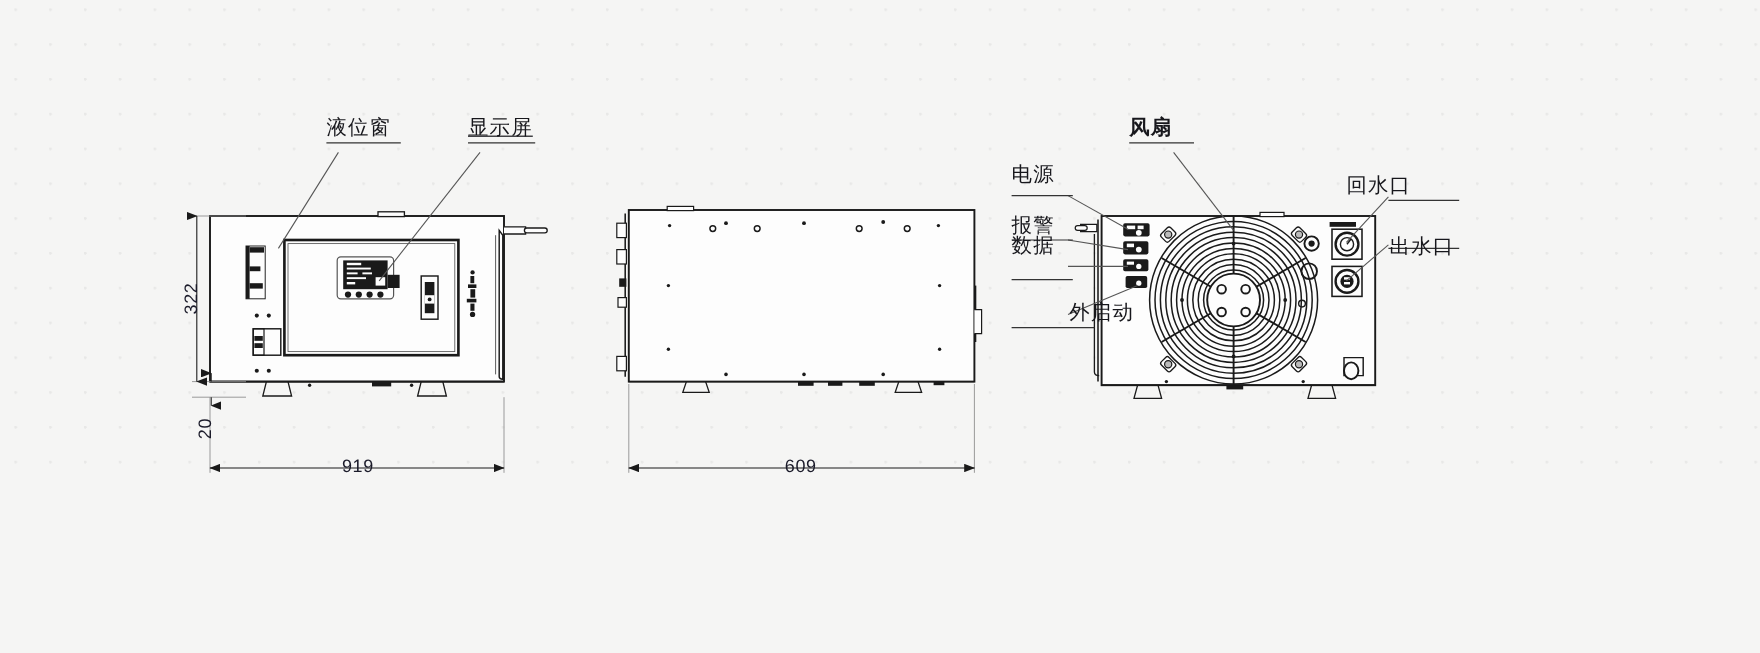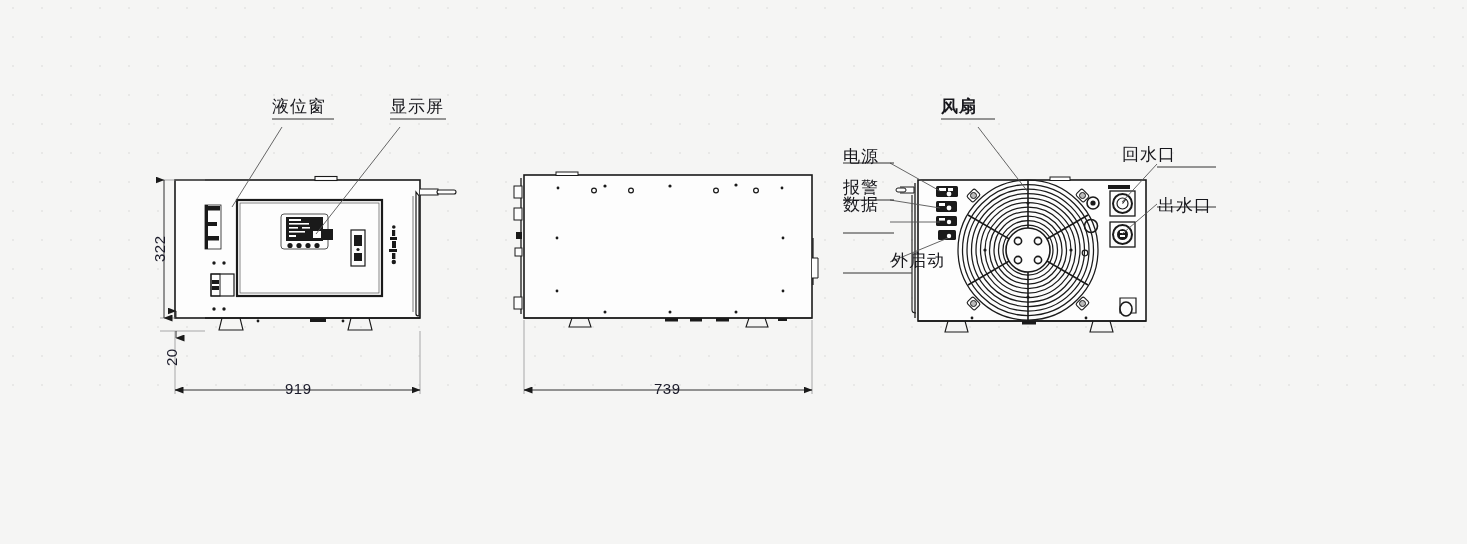--- a/index.html
+++ b/index.html
@@ -340,29 +340,29 @@
       <line x1="843" y1="163" x2="894" y2="163" stroke="#333" stroke-width="1"></line>
       <line x1="843" y1="200" x2="894" y2="200" stroke="#333" stroke-width="1"></line>
       <line x1="843" y1="233" x2="894" y2="233" stroke="#333" stroke-width="1"></line>
       <line x1="843" y1="273" x2="912" y2="273" stroke="#333" stroke-width="1"></line>
       <line x1="1157" y1="167" x2="1216" y2="167" stroke="#333" stroke-width="1"></line>
       <line x1="1157" y1="207" x2="1216" y2="207" stroke="#333" stroke-width="1"></line>
     </g>
   </svg>
 
   <div class="lbl" style="left:272px;top:98px;">液位窗</div>
-  <div class="lbl" style="left:390px;top:98px;">显示屏</div>
+  <div class="lbl" style="left:390px;top:98px;text-decoration:underline;">显示屏</div>
 
   <div class="dim vert" style="left:152px;top:262px;">322</div>
   <div class="dim vert" style="left:164px;top:366px;">20</div>
   <div class="dim" style="left:285px;top:381px;">919</div>
 
-  <div class="dim" style="left:654px;top:381px;">739</div>
+  <div class="dim" style="left:654px;top:381px;">609</div>
 
   <div class="lbl" style="left:941px;top:98px;font-weight:bold;">风扇</div>
-  <div class="lbl" style="left:843px;top:148px;font-family:Liberation Serif, serif;">电源</div>
+  <div class="lbl" style="left:843px;top:137px;font-family:Liberation Serif, serif;">电源</div>
   <div class="lbl" style="left:843px;top:179px;">报警</div>
   <div class="lbl" style="left:843px;top:196px;">数据</div>
   <div class="lbl" style="left:891px;top:252px;">外启动</div>
   <div class="lbl" style="left:1122px;top:146px;">回水口</div>
   <div class="lbl" style="left:1158px;top:186px;margin-top:11px;">出水口</div>
 
 </div>
 
 </body></html>

